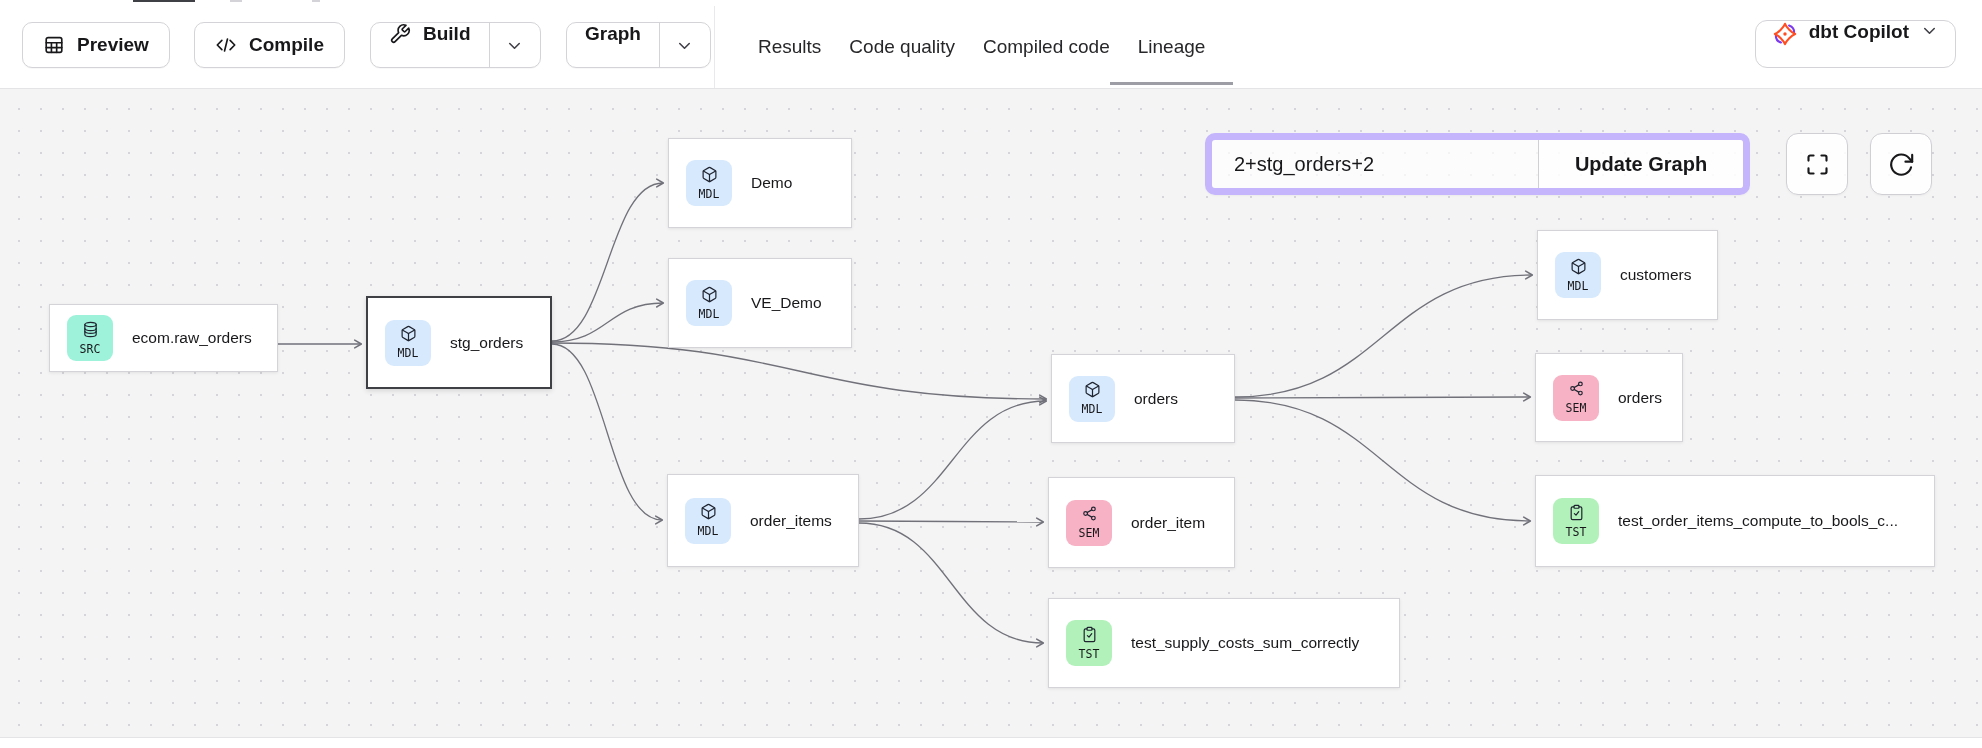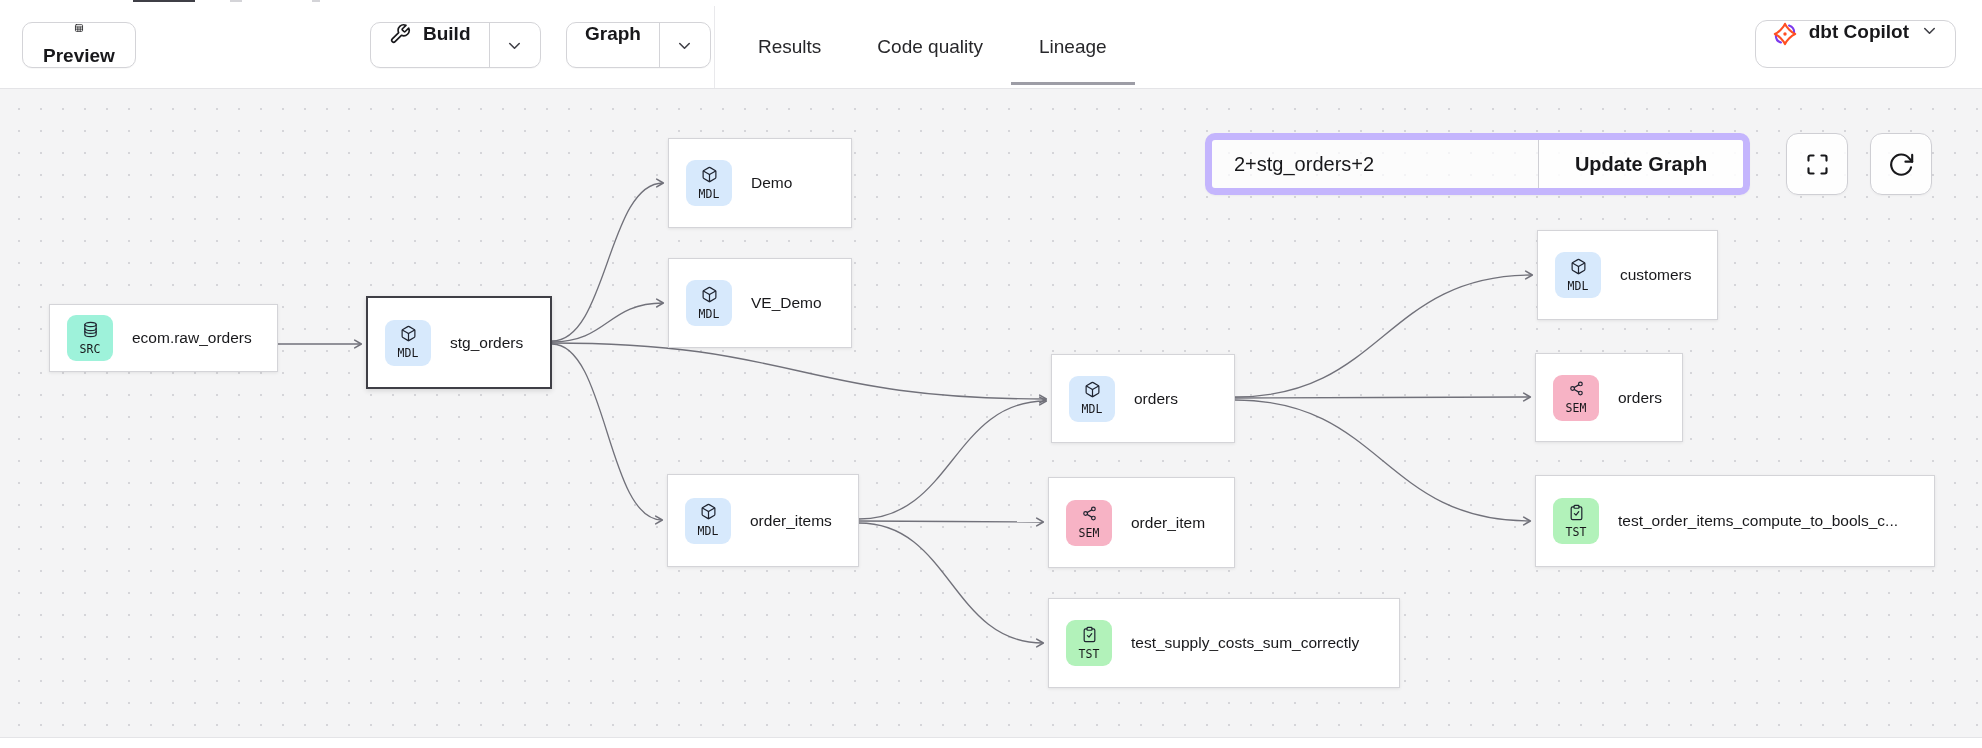--- a/index.html
+++ b/index.html
@@ -27,27 +27,27 @@
     color:#18181b; font-size:19px; font-weight:600;
     display:flex; align-items:center; cursor:pointer;
     box-shadow:0 1px 1px rgba(0,0,0,0.03);
   }
   .btn { gap:12px; padding:0 20px; }
   .btn-group { padding:0; }
   .btn-main { display:flex; align-items:flex-start; gap:12px; padding:0 18px; height:100%; }
   .btn-caret { width:50px; height:100%; border-left:1px solid #d4d4d8; display:flex; align-items:center; justify-content:center; }
   .tbar-icon { width:22px; height:22px; stroke:#18181b; fill:none; stroke-width:1.8; stroke-linecap:round; stroke-linejoin:round; }
   .caret-icon { width:19px; height:19px; stroke:#3f3f46; fill:none; stroke-width:2; stroke-linecap:round; stroke-linejoin:round; }
-  #preview-btn { left:22px;flex-direction:column; }
+  #preview-btn { left:22px; }
   #compile-btn { left:194px; }
   #build-group { left:370px; }
   #lint-group  { left:566px; }
   .toolbar-sep { position:absolute; left:714px; top:0; width:1px; height:82px; background:#e9e9ec; }
 
-  .tabs { position:absolute; left:758px; top:0; height:82px; display:flex; gap:56px; }
+  .tabs { position:absolute; left:758px; top:0; height:82px; display:flex; gap:28px; }
   .tab { position:relative; height:82px; display:flex; align-items:center; font-size:19px; color:#27272a; cursor:pointer; white-space:nowrap; }
   .tab.active::after { content:""; position:absolute; left:-28px; right:-28px; bottom:3px; height:3px; background:#9d9da6; }
 
   .copilot-btn {
     position:absolute; right:26px; top:14px; height:48px; box-sizing:border-box;
     border:1px solid #d4d4d8; border-radius:12px; background:#fff;
     display:flex; gap:11px; padding:0 16px;
     font-size:19px; font-weight:600; color:#18181b; cursor:pointer;
   }
   .dbt-logo { width:26px; height:26px; }
@@ -287,20 +287,28 @@
       <svg class="tbar-icon" viewBox="0 0 24 24">
         <rect x="3.5" y="4" width="17" height="16" rx="2"></rect>
         <line x1="3.5" y1="9.5" x2="20.5" y2="9.5"></line>
         <line x1="9.2" y1="9.5" x2="9.2" y2="20"></line>
         <line x1="14.9" y1="9.5" x2="14.9" y2="20"></line>
         <line x1="3.5" y1="14.8" x2="20.5" y2="14.8"></line>
       </svg>
       <span>Preview</span>
     </div>
 
+    <div class="btn" id="compile-btn">
+      <svg class="tbar-icon" viewBox="0 0 24 24">
+        <polyline points="16.5 17 21.5 12 16.5 7"></polyline>
+        <polyline points="7.5 7 2.5 12 7.5 17"></polyline>
+        <line x1="13.6" y1="5.5" x2="10.4" y2="18.5"></line>
+      </svg>
+      <span>Compile</span>
+    </div>
 
     <div class="btn-group" id="build-group">
       <div class="btn-main">
         <svg class="tbar-icon" viewBox="0 0 24 24">
           <path d="M14.7 6.3a1 1 0 0 0 0 1.4l1.6 1.6a1 1 0 0 0 1.4 0l3.77-3.77a6 6 0 0 1-7.94 7.94l-6.91 6.91a2.12 2.12 0 0 1-3-3l6.91-6.91a6 6 0 0 1 7.94-7.94l-3.76 3.76z"></path>
         </svg>
         <span>Build</span>
       </div>
       <div class="btn-caret">
         <svg class="caret-icon" viewBox="0 0 24 24">
@@ -321,20 +329,23 @@
     </div>
 
     <div class="toolbar-sep"></div>
 
     <div class="tabs">
       <div class="tab">
         <span>Results</span>
       </div>
       <div class="tab">
         <span>Code quality</span>
+      </div>
+      <div class="tab">
+        <span>Compiled code</span>
       </div>
       <div class="tab active">
         <span>Lineage</span>
       </div>
     </div>
 
     <div class="copilot-btn">
       <svg class="dbt-logo" viewBox="0 0 32 32">
         <path d="M21 5.5 C25.5 7 27.5 10 27.2 14.5" fill="none" stroke="#7c3aed" stroke-width="2.6" stroke-linecap="round"></path>
         <path d="M11 26.5 C6.5 25 4.5 22 4.8 17.5" fill="none" stroke="#7c3aed" stroke-width="2.6" stroke-linecap="round"></path>

